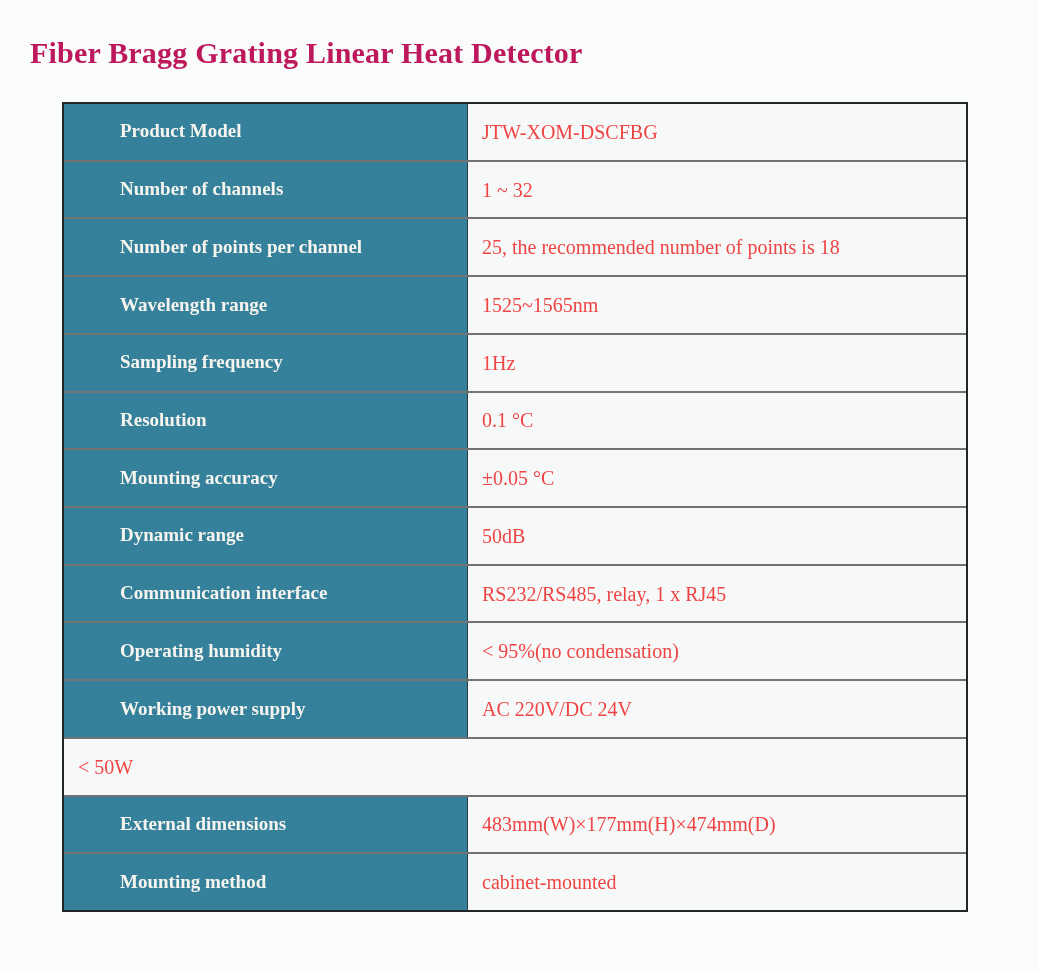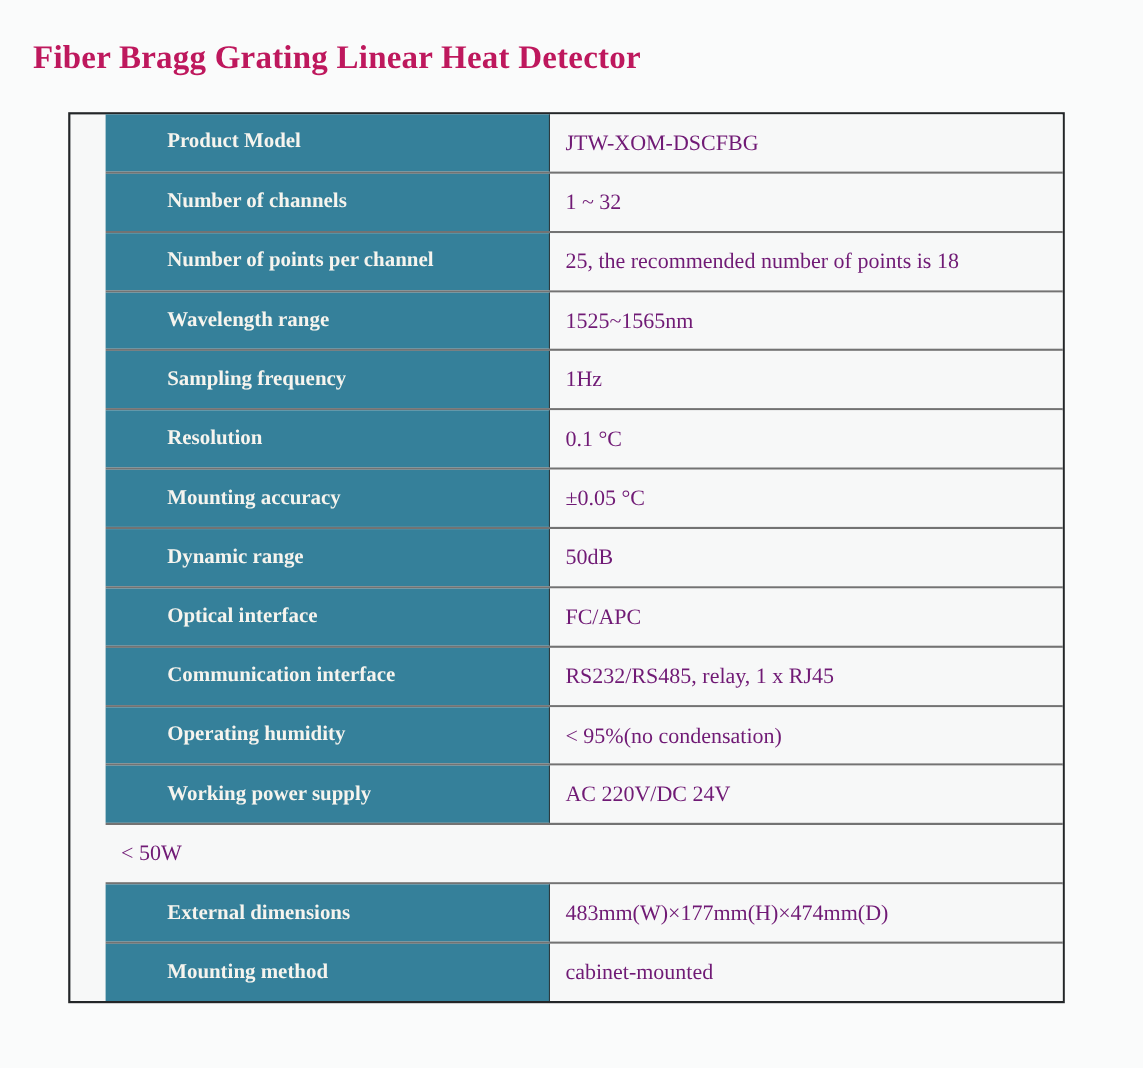--- a/index.html
+++ b/index.html
@@ -28,21 +28,20 @@
     position: absolute;
     left: 62px;
     top: 102px;
     width: 906px;
     height: 810px;
     box-sizing: border-box;
     border: 2px solid #232628;
     background: #f7f8f8;
     display: flex;
     flex-direction: column;
-    padding-left: 32px;
   }
   .spec-row {
     flex: 1 1 0;
     display: flex;
     min-height: 0;
     border-top: 2px solid #737373;
   }
   .spec-row:first-child {
     border-top: none;
   }
@@ -65,21 +64,21 @@
   .value-cell {
     flex: 1;
     box-sizing: border-box;
     background: #f7f8f8;
     display: flex;
     align-items: center;
     padding-left: 14px;
     padding-right: 10px;
   }
   .value-text {
-    color: #701a75;
+    color: #ef4444;
     font-size: 20px;
     line-height: 1.1;
   }
 </style>
 </head>
 <body>
 
 <h1 class="page-title">Fiber Bragg Grating Linear Heat Detector</h1>
 
 <div class="spec-table" id="spec-table">
@@ -148,28 +147,20 @@
 
   <div class="spec-row">
     <div class="label-cell">
       <span class="label-text">Dynamic range</span>
     </div>
     <div class="value-cell">
       <span class="value-text">50dB</span>
     </div>
   </div>
 
-  <div class="spec-row">
-    <div class="label-cell">
-      <span class="label-text">Optical interface</span>
-    </div>
-    <div class="value-cell">
-      <span class="value-text">FC/APC</span>
-    </div>
-  </div>
 
   <div class="spec-row">
     <div class="label-cell">
       <span class="label-text">Communication interface</span>
     </div>
     <div class="value-cell">
       <span class="value-text">RS232/RS485, relay, 1 x RJ45</span>
     </div>
   </div>
 

